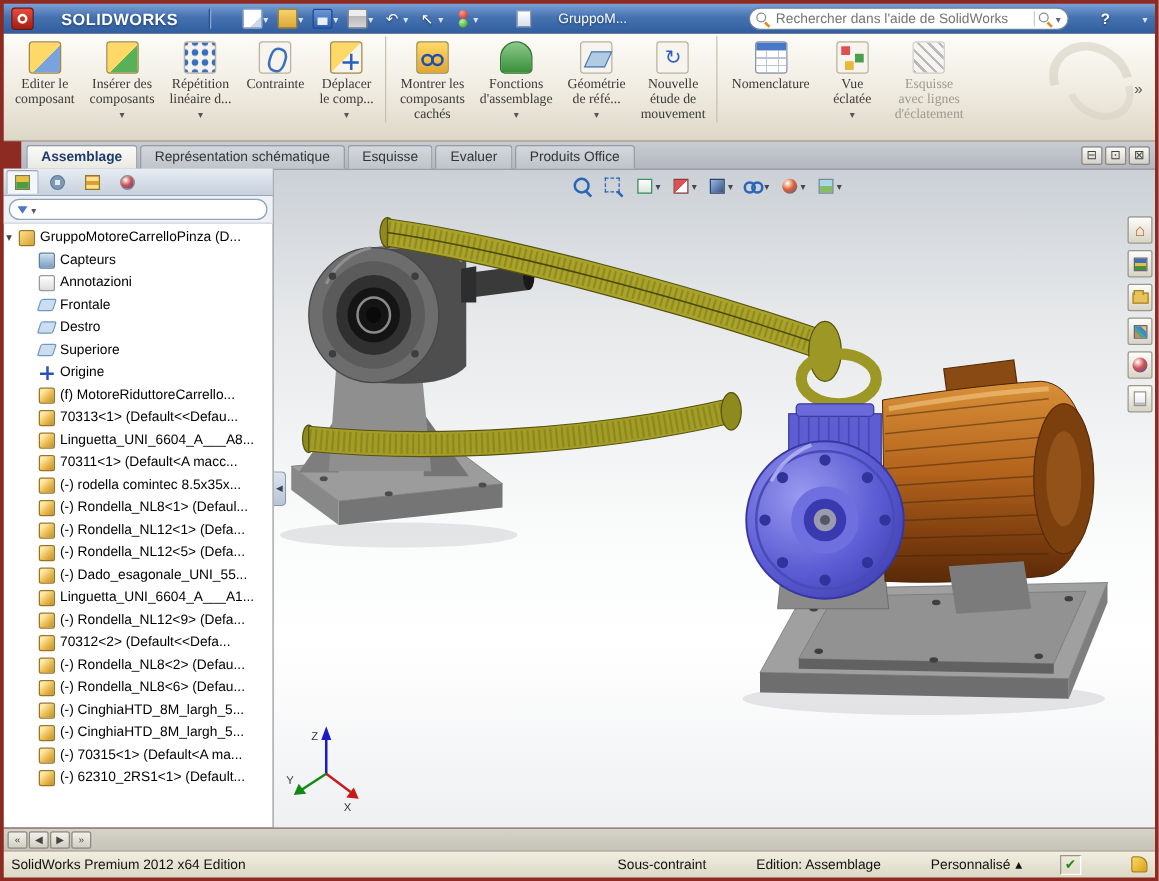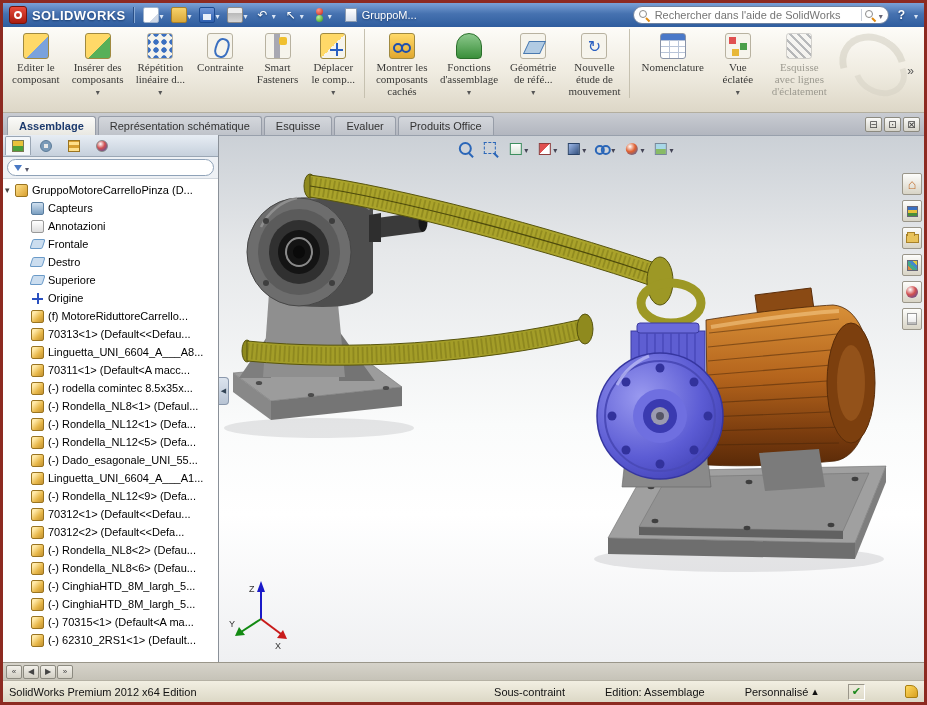--- a/index.html
+++ b/index.html
@@ -3,21 +3,21 @@
 <meta charset="utf-8">
 <style>
   * { box-sizing: border-box; }
   html,body { margin:0; padding:0; }
   body { font-family:"Liberation Sans","DejaVu Sans",sans-serif; font-size:11px; color:#222; }
   button { font:inherit; background:none; border:none; padding:0; margin:0; cursor:default; color:inherit; }
 
   .win { width:927px; height:705px; background:#8d2a21; padding:3px; display:flex; flex-direction:column; }
 
   
-  .titlebar { height:24px; flex:none; background:linear-gradient(#7ba1d6,#4672b0 45%,#2f5d9e); display:flex; align-items:center; padding:0 6px; gap:5px; }
+  .titlebar { height:24px; flex:none; background:linear-gradient(#7ba1d6,#4672b0 45%,#2f5d9e); display:flex; align-items:center; padding:0 6px; gap:22px; }
   .logo { width:18px; height:18px; flex:none; position:relative; background:linear-gradient(#e84b3c,#a81c10); border:1px solid #7a120a; border-radius:3px; }
   .logo::before { content:""; position:absolute; inset:4px; border:2px solid #fff; border-radius:50%; }
   .brand { color:#fff; font-weight:bold; font-size:13px; letter-spacing:.4px; text-shadow:0 1px 2px #1a3c6e; }
   .tsep { width:1px; height:16px; background:#2a4f86; box-shadow:1px 0 0 #86a8d4; margin:0 2px; }
   .tbar { display:flex; align-items:center; gap:3px; }
   .tbtn { display:flex; align-items:center; gap:1px; padding:1px 2px; border-radius:2px; }
   .tbi { width:16px; height:16px; display:inline-block; border-radius:2px; text-align:center; }
   .tb-new { background:linear-gradient(135deg,#ffffff 68%,#cfd8e6 68%); border:1px solid #9fb3cc; }
   .tb-open { background:linear-gradient(#f7d26a,#d9a83a); border:1px solid #a8812a; }
   .tb-save { background:linear-gradient(#6e94d6,#2d5fae); border:1px solid #1d4a8f; position:relative; }
@@ -73,21 +73,21 @@
   .ri-explode { background-color:#f6f4ec; border:1px solid #b8b2a0;
     background-image:linear-gradient(#e05050,#e05050),linear-gradient(#4a9f4a,#4a9f4a),linear-gradient(#e8b838,#e8b838);
     background-size:7px 7px,7px 7px,7px 7px; background-position:3px 3px,14px 9px,6px 15px; background-repeat:no-repeat; }
   .ri-explsketch { background-color:#f6f4ec; border:1px solid #b8b2a0; background-image:repeating-linear-gradient(45deg,#6a8ac0 0 2px,transparent 2px 6px); }
   .roverflow { margin-left:auto; align-self:center; color:#555; font-size:12px; padding:0 6px; }
   .wm { position:absolute; right:14px; top:6px; width:74px; height:64px; opacity:.45; pointer-events:none; }
   .wm::before { content:""; position:absolute; inset:2px; border:7px solid #c9c5b6; border-radius:50%; border-color:#c9c5b6 transparent transparent #c9c5b6; transform:rotate(32deg); }
   .wm::after { content:""; position:absolute; inset:16px 2px 2px 16px; border:6px solid #d3cfc2; border-radius:50%; border-color:transparent #d3cfc2 #d3cfc2 transparent; transform:rotate(28deg); }
 
   
-  .tabrow { height:22px; flex:none; background:linear-gradient(#c9ccd2,#b2b6bf); display:flex; align-items:flex-end; padding:0 4px; }
+  .tabrow { height:22px; flex:none; background:linear-gradient(#c9ccd2,#b2b6bf); display:flex; align-items:flex-end; padding:0 4px;margin-left:14px; }
   .ctabs { display:flex; align-items:flex-end; }
   .ctab { padding:3px 11px 3px; font-size:11px; color:#333; background:linear-gradient(#d4d7dc,#bfc3ca); border:1px solid #979da8; border-bottom:none; border-radius:3px 3px 0 0; margin-right:2px; }
   .ctab.active { background:linear-gradient(#fbfbf9,#e9e8e2); font-weight:bold; color:#1d3b6e; }
   .wctrls { margin-left:auto; display:flex; gap:2px; align-items:center; padding-bottom:3px; }
   .wbtn { width:17px; height:15px; background:linear-gradient(#fafaf8,#d4d2c8); border:1px solid #8c8a80; border-radius:2px; font-size:10px; line-height:13px; text-align:center; color:#444; }
 
   
   .main { flex:1; display:flex; min-height:0; }
 
   
@@ -247,26 +247,20 @@
 linéaire d...</span>
           <span class="dd"></span>
         </button>
 
         <button class="rbtn">
           <span class="ricon ri-mate"></span>
           <span class="rlabel">Contrainte</span>
 
         </button>
 
-        <button class="rbtn">
-          <span class="ricon ri-fasteners"></span>
-          <span class="rlabel">Smart
-Fasteners</span>
-
-        </button>
 
         <button class="rbtn has-dd sep">
           <span class="ricon ri-move"></span>
           <span class="rlabel">Déplacer
 le comp...</span>
           <span class="dd"></span>
         </button>
 
         <button class="rbtn">
           <span class="ricon ri-showhidden"></span>
@@ -476,25 +470,20 @@
             <span class="ti t-part"></span>
             <span class="tlabel">Linguetta_UNI_6604_A___A1...</span>
           </div>
 
           <div class="trow">
             <span class="texp"></span>
             <span class="ti t-part"></span>
             <span class="tlabel">(-) Rondella_NL12&lt;9&gt; (Defa...</span>
           </div>
 
-          <div class="trow">
-            <span class="texp"></span>
-            <span class="ti t-part"></span>
-            <span class="tlabel">70312&lt;1&gt; (Default&lt;&lt;Defau...</span>
-          </div>
 
           <div class="trow">
             <span class="texp"></span>
             <span class="ti t-part"></span>
             <span class="tlabel">70312&lt;2&gt; (Default&lt;&lt;Defa...</span>
           </div>
 
           <div class="trow">
             <span class="texp"></span>
             <span class="ti t-part"></span>

